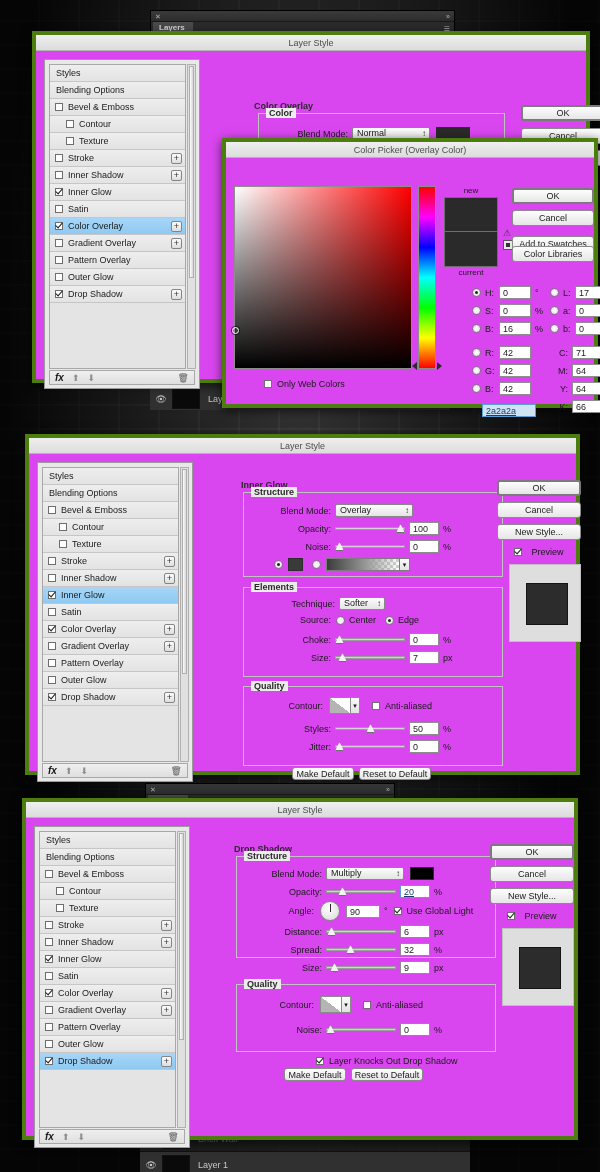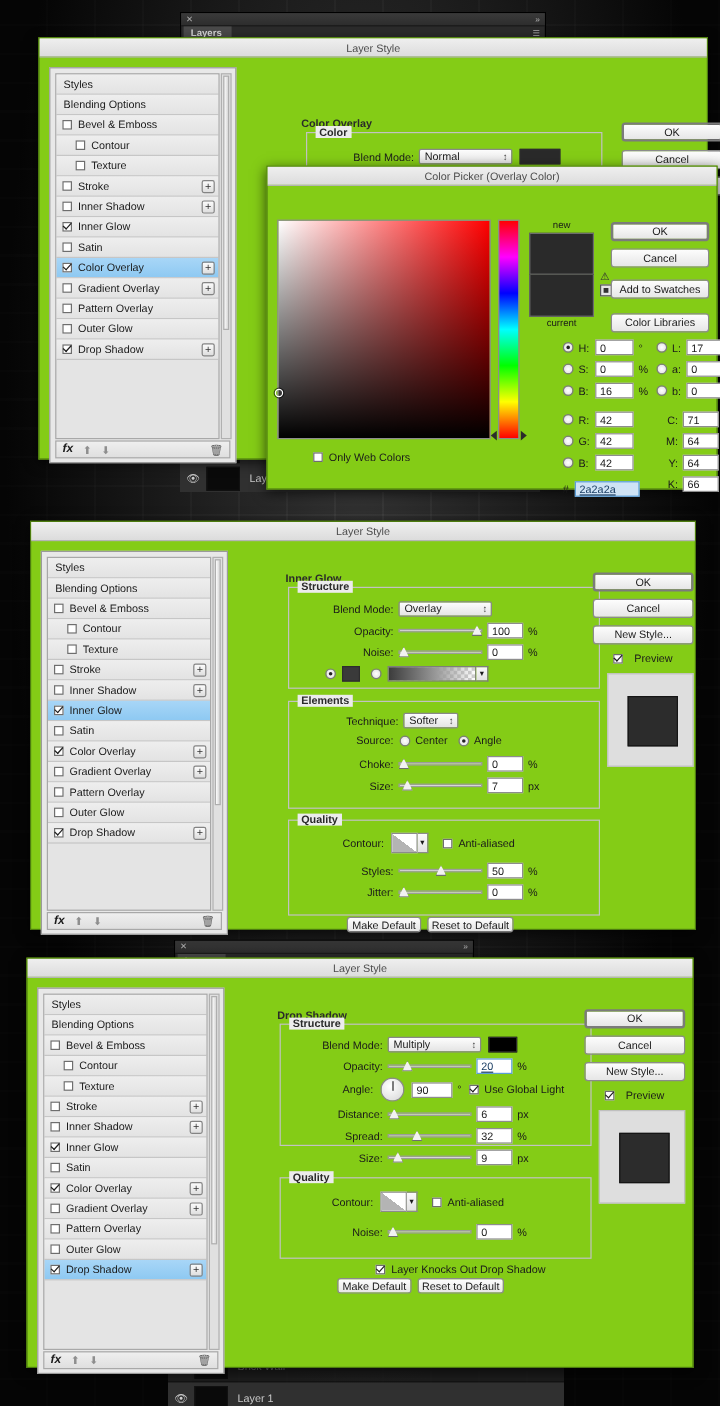--- a/index.html
+++ b/index.html
@@ -29,21 +29,21 @@
   .panelstrip .pdd{position:absolute;right:4px;top:1px;color:#b0b0b0;font-size:7px;line-height:9px;}
   .panelstrip .pdd2{position:absolute;right:4px;top:13px;color:#b0b0b0;font-size:7px;line-height:9px;}
 
   .layerrow{position:absolute;left:0;right:0;height:26px;display:flex;align-items:center;
     color:#c9c9c9;font-size:9px;background:#303030;border-bottom:1px solid #1c1c1c;}
   .layerrow .eye{width:22px;text-align:center;font-size:9px;color:#cfcfcf;}
   .layerrow .thumb{width:28px;height:20px;background:#0a0a0a;border:1px solid #111;}
   .layerrow .lname{margin-left:8px;}
 
   
-  .dlg{position:absolute;background:#84cc16;border:1px solid #4d7c0f;
+  .dlg{position:absolute;background:#d946ef;border:4px solid #4d7c0f;
        box-shadow:0 3px 10px rgba(0,0,0,.65);}
   .dlg-title{height:16px;line-height:16px;text-align:center;font-size:9px;color:#4c4c4c;
        background:linear-gradient(#efefef,#dcdcdc);border-bottom:1px solid #b4b4b4;}
   .dlg-body{position:relative;}
 
   
   .styleslist{position:absolute;background:#e8e8e8;border:1px solid #9a9a9a;}
   .sl-inner{position:absolute;left:4px;top:4px;right:13px;bottom:19px;
        background:#e4e4e4;border:1px solid #a8a8a8;overflow:hidden;}
   .sl-item{height:17px;line-height:17px;border-bottom:1px solid #c6c6c6;
@@ -307,21 +307,21 @@
     <div class="ncblock" style="left:218px;top:74px;width:54px;height:35px;background:#2a2a2a;border-top:none;"></div>
     <div style="position:absolute;left:218px;top:110px;width:54px;text-align:center;font-size:8px;">current</div>
     <div style="position:absolute;left:277px;top:70px;font-size:9px;color:#333;">⚠</div>
     <div style="position:absolute;left:277px;top:82px;width:10px;height:10px;border:1px solid #555;background:#e6e6e6;">
       <span style="display:block;width:4px;height:4px;margin:2px auto;background:#333;"></span>
       </div>
 
     <div class="btn def" style="position:absolute;left:286px;top:30px;width:82px;height:16px;line-height:13px;">OK</div>
     <div class="btn" style="position:absolute;left:286px;top:52px;width:82px;height:16px;line-height:15px;">Cancel</div>
     <div class="btn" style="position:absolute;left:286px;top:78px;width:82px;height:16px;line-height:15px;">Add to Swatches</div>
-    <div class="btn" style="position:absolute;left:286px;top:106px;width:82px;height:16px;line-height:15px;">Color Libraries</div>
+    <div class="btn" style="position:absolute;left:286px;top:88px;width:82px;height:16px;line-height:15px;">Color Libraries</div>
 
     <div class="row" style="left:218px;top:128px;">
       <span class="radio on"></span>
       <span style="width:14px;margin-left:4px;">H:</span>
       <span class="num" style="width:32px;">0</span>
       <span style="margin-left:4px;">°</span>
     </div>
     <div class="row" style="left:218px;top:146px;">
       <span class="radio"></span>
       <span style="width:14px;margin-left:4px;">S:</span>
@@ -516,21 +516,21 @@
     </div>
     <div class="row" style="left:220px;top:143px;justify-content:flex-end;">
       <span class="lbl" style="width:58px;">Technique:</span>
       <span class="select" style="width:46px;margin-left:4px;">Softer</span>
     </div>
     <div class="row" style="left:216px;top:161px;">
       <span class="lbl" style="width:58px;">Source:</span>
       <span class="radio" style="margin-left:5px;"></span>
       <span style="margin-left:4px;">Center</span>
       <span class="radio on" style="margin-left:9px;"></span>
-      <span style="margin-left:4px;">Angle</span>
+      <span style="margin-left:4px;">Edge</span>
     </div>
     <div class="row" style="left:216px;top:179px;">
       <span class="lbl" style="width:58px;">Choke:</span>
       <span class="slider" style="width:70px;margin-left:4px;">
         <span class="track"></span>
           <span class="knob" style="left:0px;"></span>
         </span>
       <span class="num" style="width:30px;margin-left:4px;">0</span>
       <span style="margin-left:4px;">%</span>
     </div>

